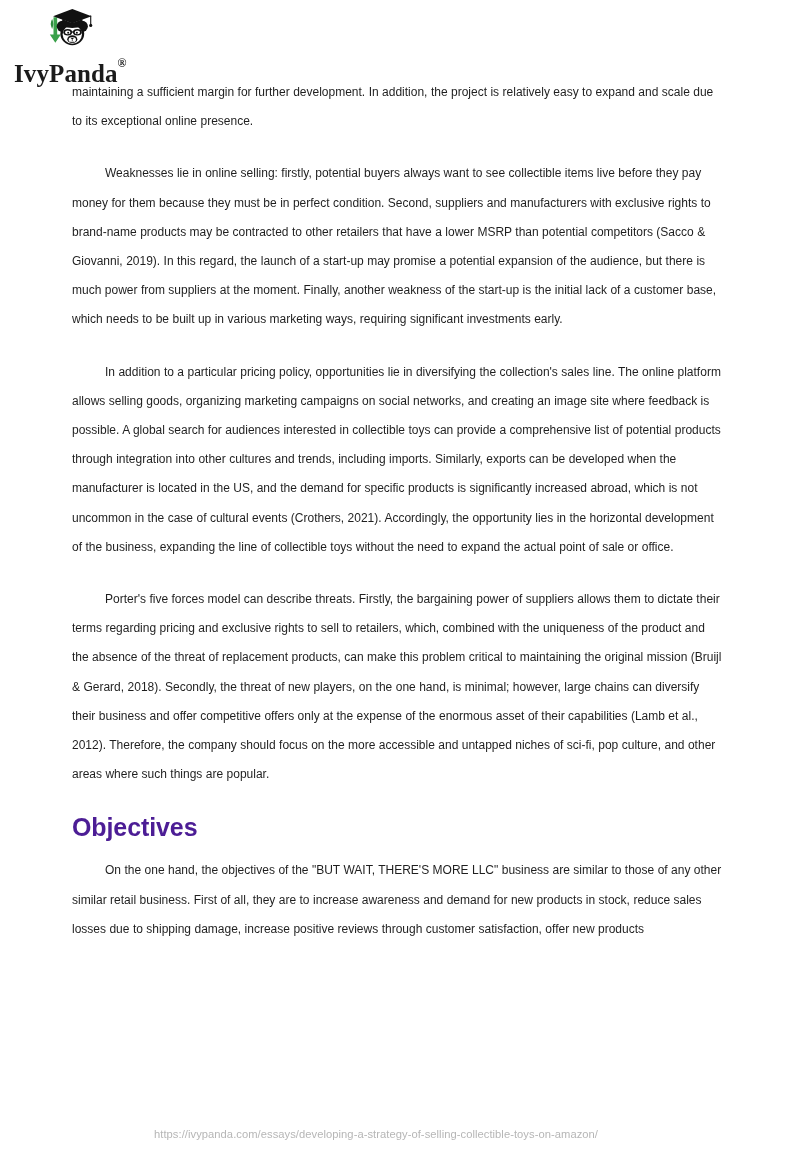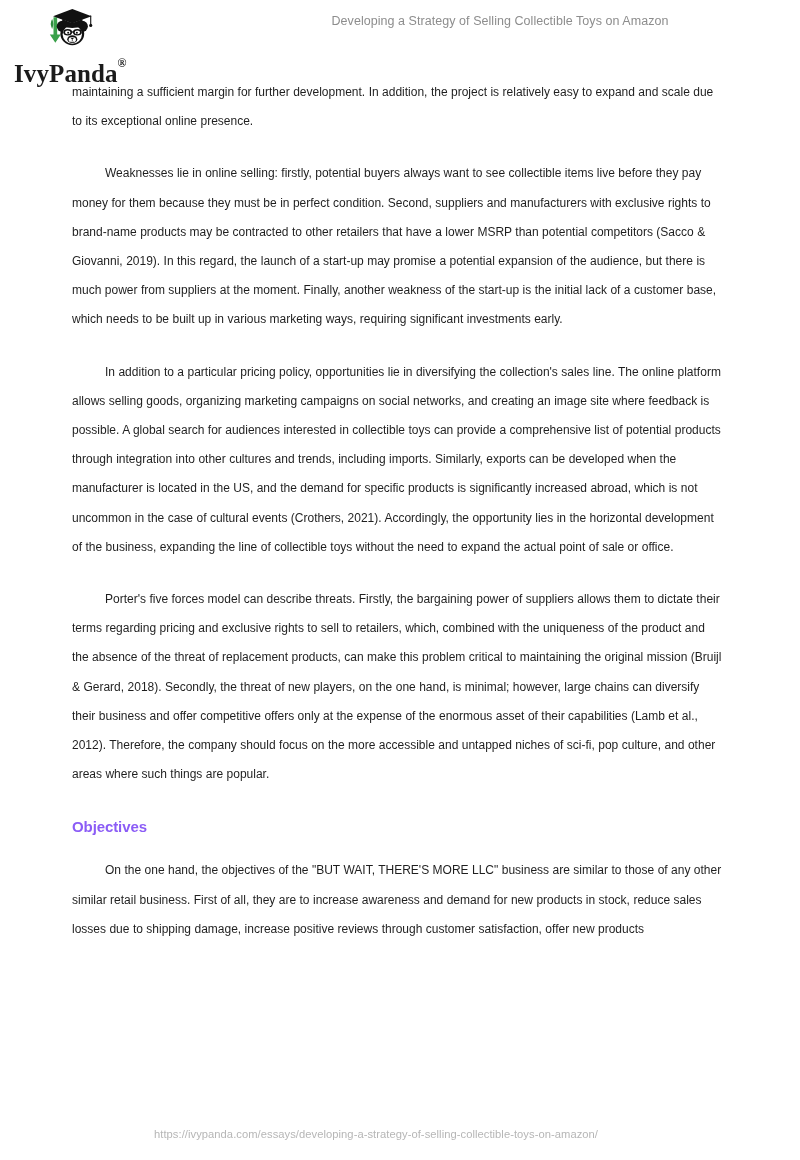--- a/index.html
+++ b/index.html
@@ -100,24 +100,24 @@
     color: #1f1f1f;
     text-indent: 33px;
     text-align: left;
     word-spacing: 0.1px;
   }
   p.para.no-indent {
     text-indent: 0;
   }
   h2.section-heading {
     margin: 9px 0 14px 0;
-    font-size: 15px;
+    font-size: 25px;
     line-height: 30px;
     font-weight: 700;
-    color: #8b5cf6;
+    color: #4c1d95;
     letter-spacing: -0.1px;
   }
 
   
   .page-footer {
     position: absolute;
     left: 0;
     bottom: 18px;
     width: 728px;
     text-align: center;
@@ -180,21 +180,20 @@
         <g fill="#111111">
           <path d="M55 2 L97 18 L55 33 L13 18 Z"></path>
           <path d="M33 24 L33 38 q22 11 44 0 L77 24 L55 33 Z"></path>
           <rect x="94" y="16" width="2.4" height="20" rx="1.2"></rect>
           <circle cx="95.2" cy="38" r="3.4"></circle>
         </g>
       </svg>
       <span class="brand-name"><span>IvyPanda</span><sup class="brand-reg">®</sup></span>
     </div>
 
-    <div class="running-title">Developing a Strategy of Selling Collectible Toys on Amazon</div>
   </div>
 
   <div class="content">
 
     <p class="para no-indent">maintaining a sufficient margin for further development. In addition, the project is relatively easy to expand and scale due to its exceptional online presence.</p>
 
     <p class="para">Weaknesses lie in online selling: firstly, potential buyers always want to see collectible items live before they pay money for them because they must be in perfect condition. Second, suppliers and manufacturers with exclusive rights to brand-name products may be contracted to other retailers that have a lower MSRP than potential competitors (Sacco &amp; Giovanni, 2019). In this regard, the launch of a start-up may promise a potential expansion of the audience, but there is much power from suppliers at the moment. Finally, another weakness of the start-up is the initial lack of a customer base, which needs to be built up in various marketing ways, requiring significant investments early.</p>
 
     <p class="para">In addition to a particular pricing policy, opportunities lie in diversifying the collection's sales line. The online platform allows selling goods, organizing marketing campaigns on social networks, and creating an image site where feedback is possible. A global search for audiences interested in collectible toys can provide a comprehensive list of potential products through integration into other cultures and trends, including imports. Similarly, exports can be developed when the manufacturer is located in the US, and the demand for specific products is significantly increased abroad, which is not uncommon in the case of cultural events (Crothers, 2021). Accordingly, the opportunity lies in the horizontal development of the business, expanding the line of collectible toys without the need to expand the actual point of sale or office.</p>
 

